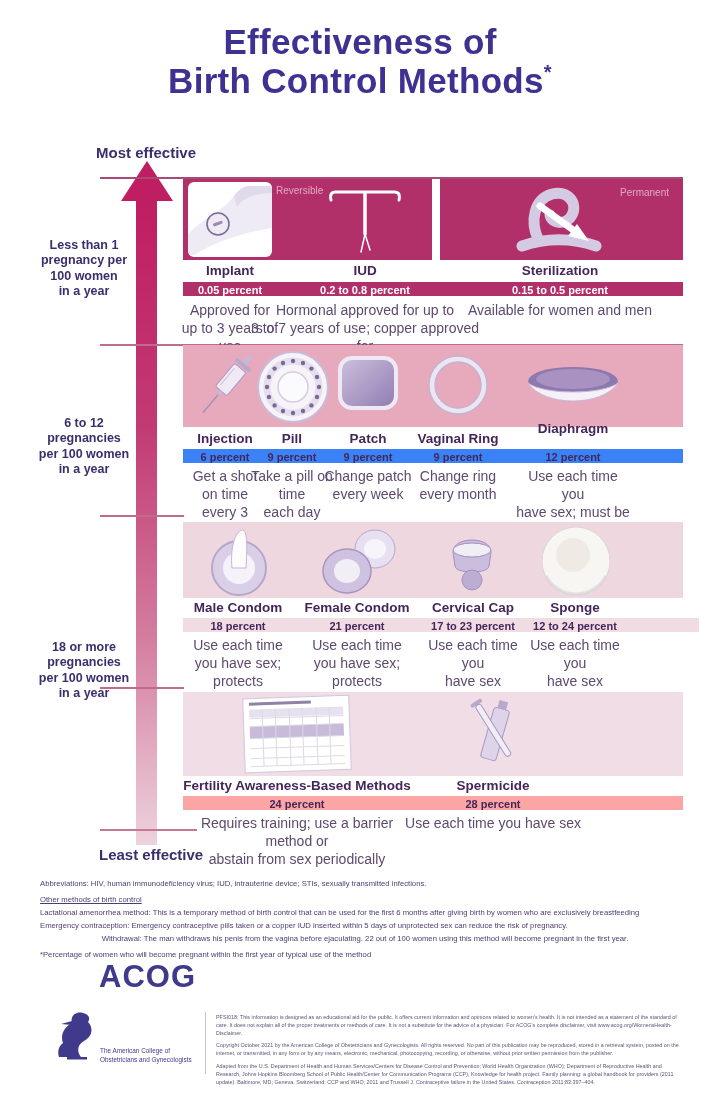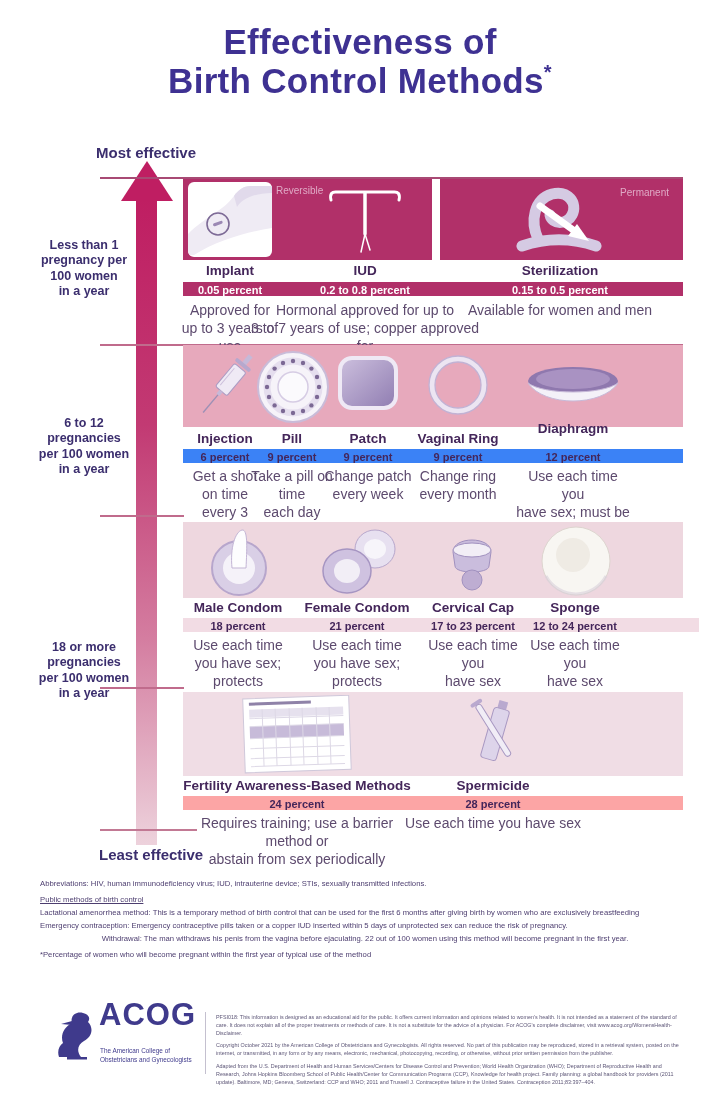--- a/index.html
+++ b/index.html
@@ -29,21 +29,21 @@
   .ptext{position:absolute;transform:translateX(-50%);top:2px;font-size:11px;font-weight:bold;
          color:#44265a;white-space:nowrap;}
   .ptext.light{color:#ffffff;}
   .mdesc{position:absolute;transform:translateX(-50%);text-align:center;font-size:14px;
          line-height:1.3;color:#5d4a6e;white-space:pre-line;}
   .icon{position:absolute;}
   
   .fnote{position:absolute;left:40px;width:650px;font-size:7.7px;color:#4c3d6f;line-height:1.3;}
   .fnote.u{text-decoration:underline;}
   
-  .logo-acronym{position:absolute;left:99px;top:997px;font-size:31px;font-weight:bold;
+  .logo-acronym{position:absolute;left:99px;top:959px;font-size:31px;font-weight:bold;
                 color:#3f3a8c;letter-spacing:1px;}
   .logo-name{position:absolute;left:100px;top:1047px;font-size:6.4px;color:#3f3a8c;
              line-height:1.35;white-space:pre-line;}
   .footer-divider{position:absolute;left:205px;top:1012px;width:1px;height:62px;background:#c4c0cf;}
   .fineprint{position:absolute;left:216px;top:1013px;width:468px;font-size:5.4px;
              line-height:1.5;color:#5d5677;}
   .fineprint p{margin:0 0 4px 0;}
 </style>
 </head>
 <body>
@@ -315,21 +315,21 @@
       <span class="ptext" style="left:114px;">24 percent</span>
       <span class="ptext" style="left:310px;">28 percent</span>
     </div>
 
     <div class="mdesc" style="left:114px;top:122px;width:230px;">Requires training; use a barrier method or
 abstain from sex periodically</div>
     <div class="mdesc" style="left:310px;top:122px;width:180px;">Use each time you have sex</div>
   </section>
 
   <div class="fnote" style="top:879px;">Abbreviations: HIV, human immunodeficiency virus; IUD, intrauterine device; STIs, sexually transmitted infections.</div>
-  <div class="fnote u" style="top:895px;">Public methods of birth control</div>
+  <div class="fnote u" style="top:895px;">Other methods of birth control</div>
   <div class="fnote" style="top:908px;">Lactational amenorrhea method: This is a temporary method of birth control that can be used for the first 6 months after giving birth by women who are exclusively breastfeeding</div>
   <div class="fnote" style="top:921px;">Emergency contraception:  Emergency contraceptive pills taken or a copper IUD inserted within 5 days of unprotected sex can reduce the risk of pregnancy.</div>
   <div class="fnote" style="top:934px;text-align:center;">Withdrawal: The man withdraws his penis from the vagina before ejaculating. 22 out of 100 women using this method will become pregnant in the first year.</div>
   <div class="fnote" style="top:950px;">*Percentage of women who will become pregnant within the first year of typical use of the method</div>
 
   <span class="icon" style="left:55px;top:1011px;">
     <svg width="42" height="50" viewBox="0 0 42 50">
       <path d="M28,2 C20,0 15,6 17,12 C9,16 5,24 8,32 C4,35 2,40 4,46 L26,46 C21,40 23,33 29,30 C37,26 39,17 33,11 C36,7 33,3 28,2 Z" fill="#3f3a8c"></path>
       <path d="M17,10 L6,13 L17,14 Z" fill="#3f3a8c"></path>
       <rect x="12" y="46" width="20" height="2.5" fill="#3f3a8c"></rect>

